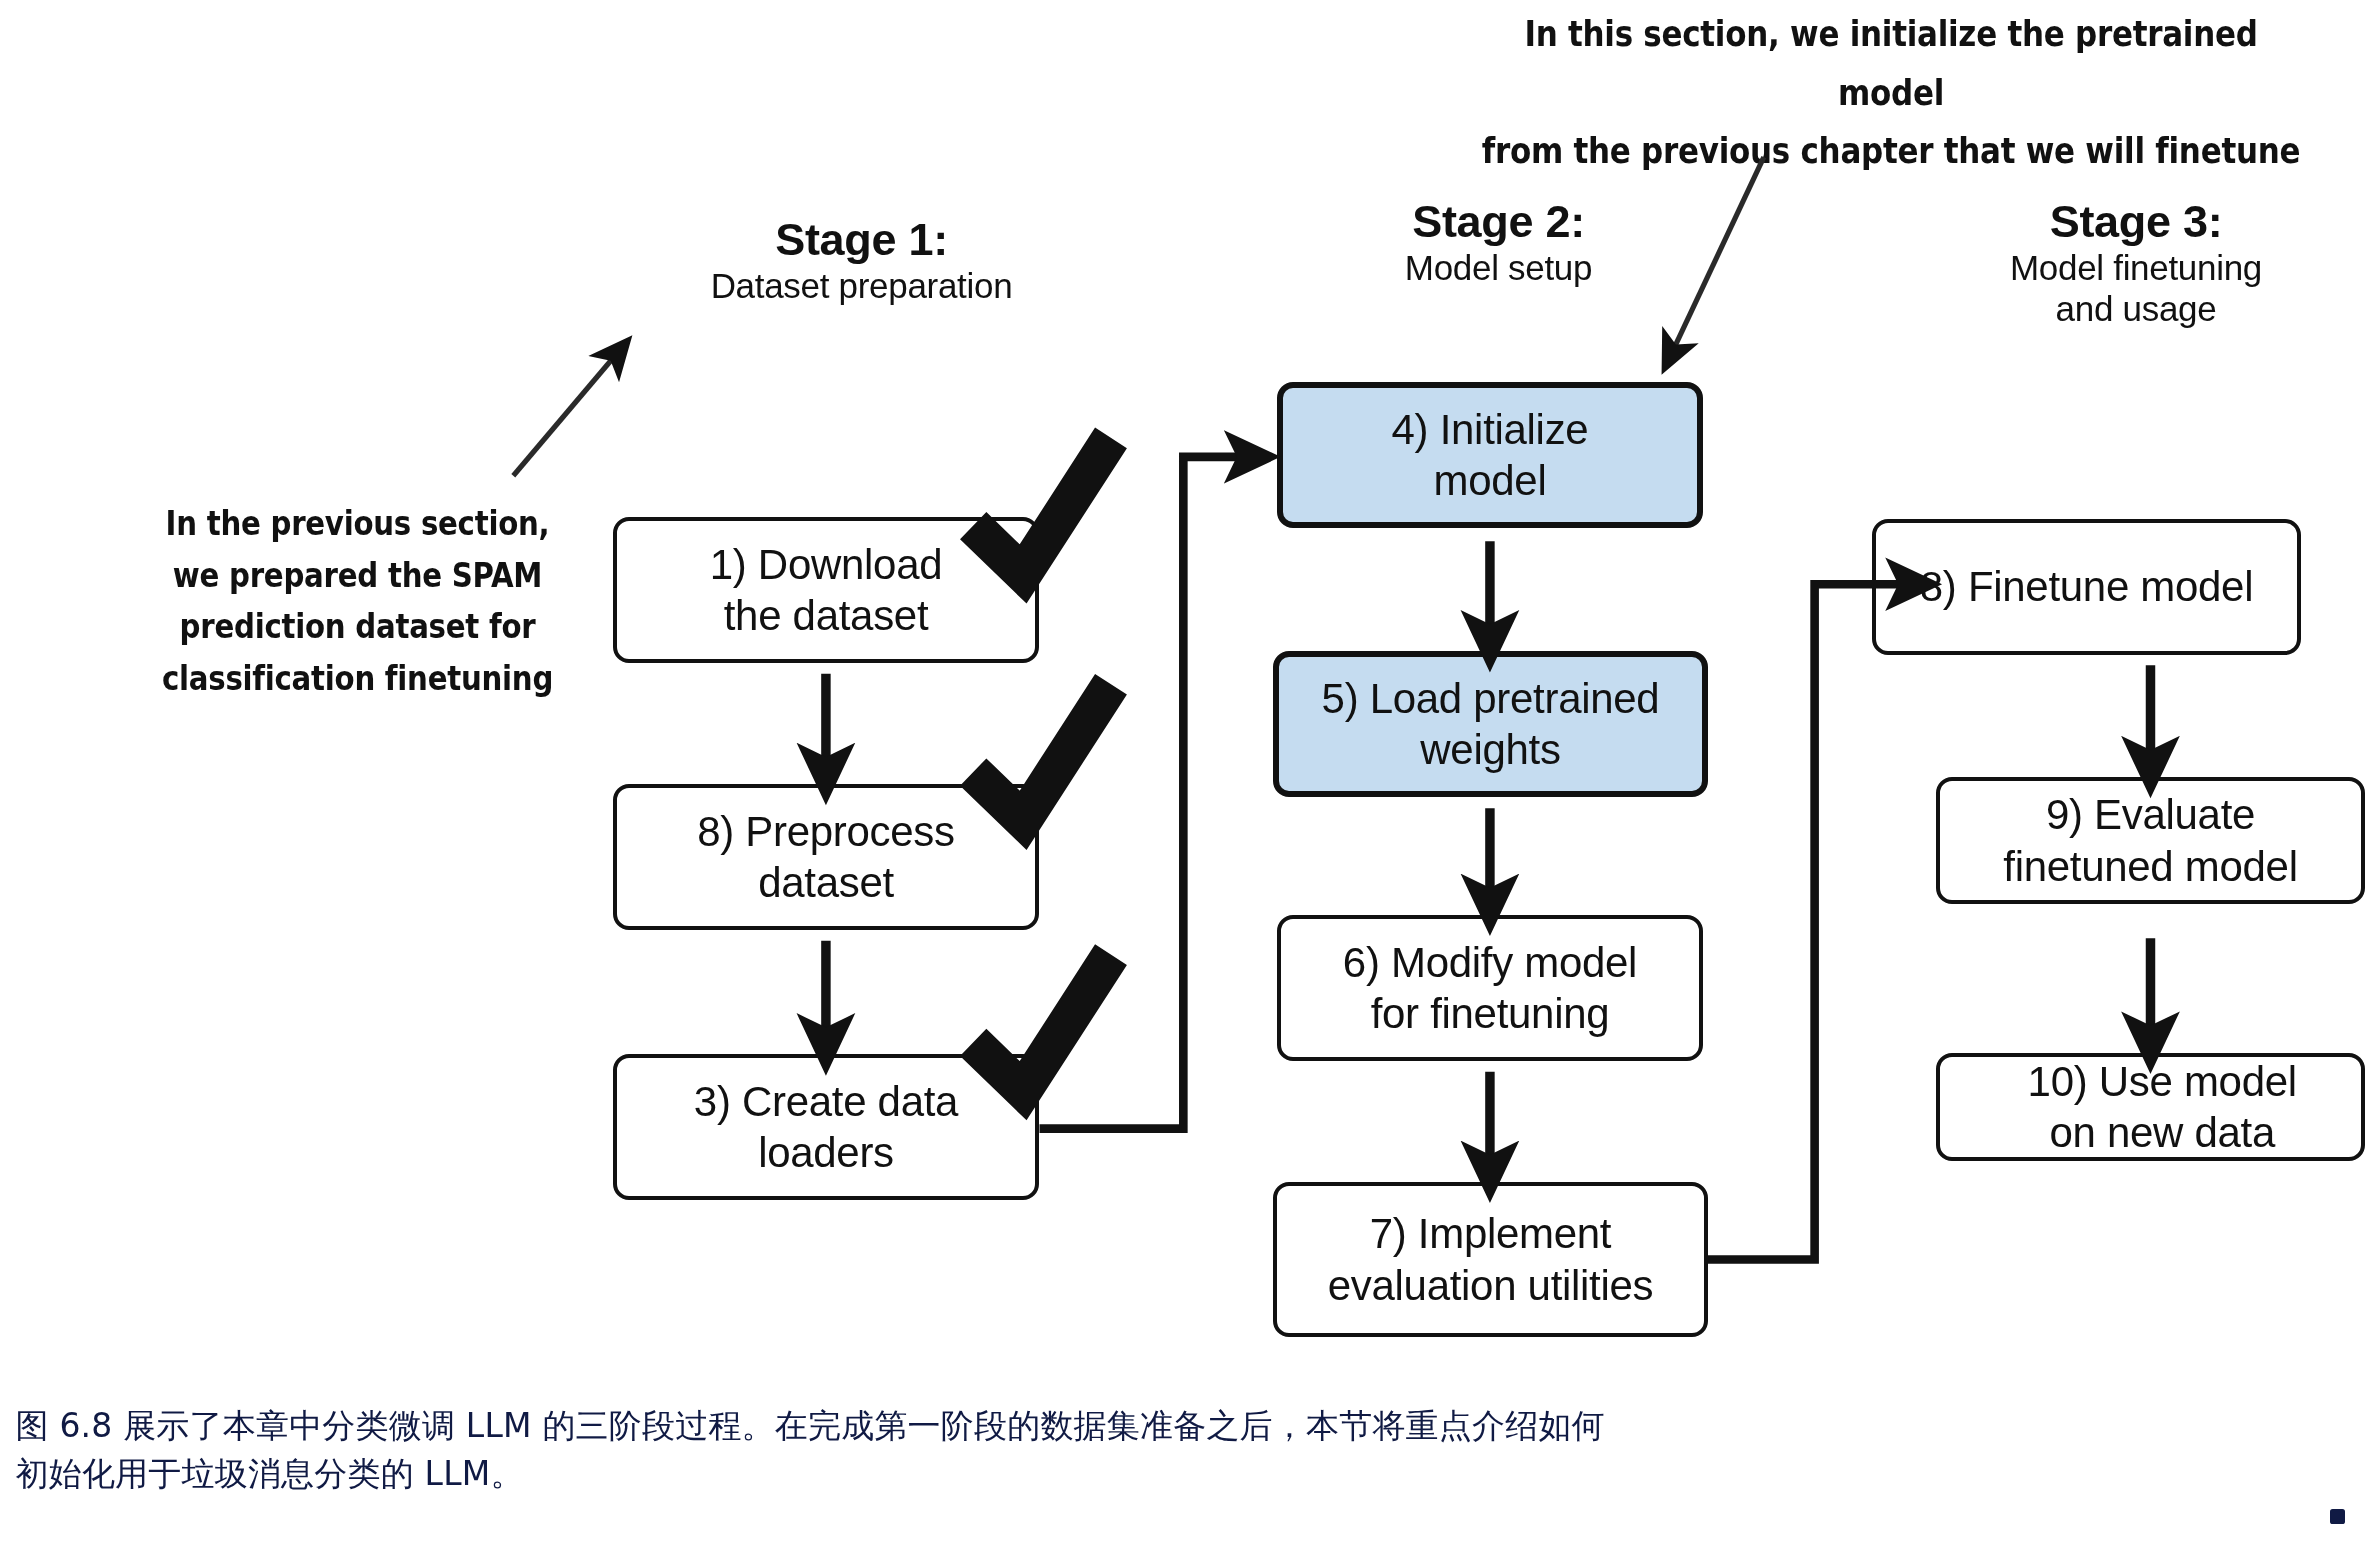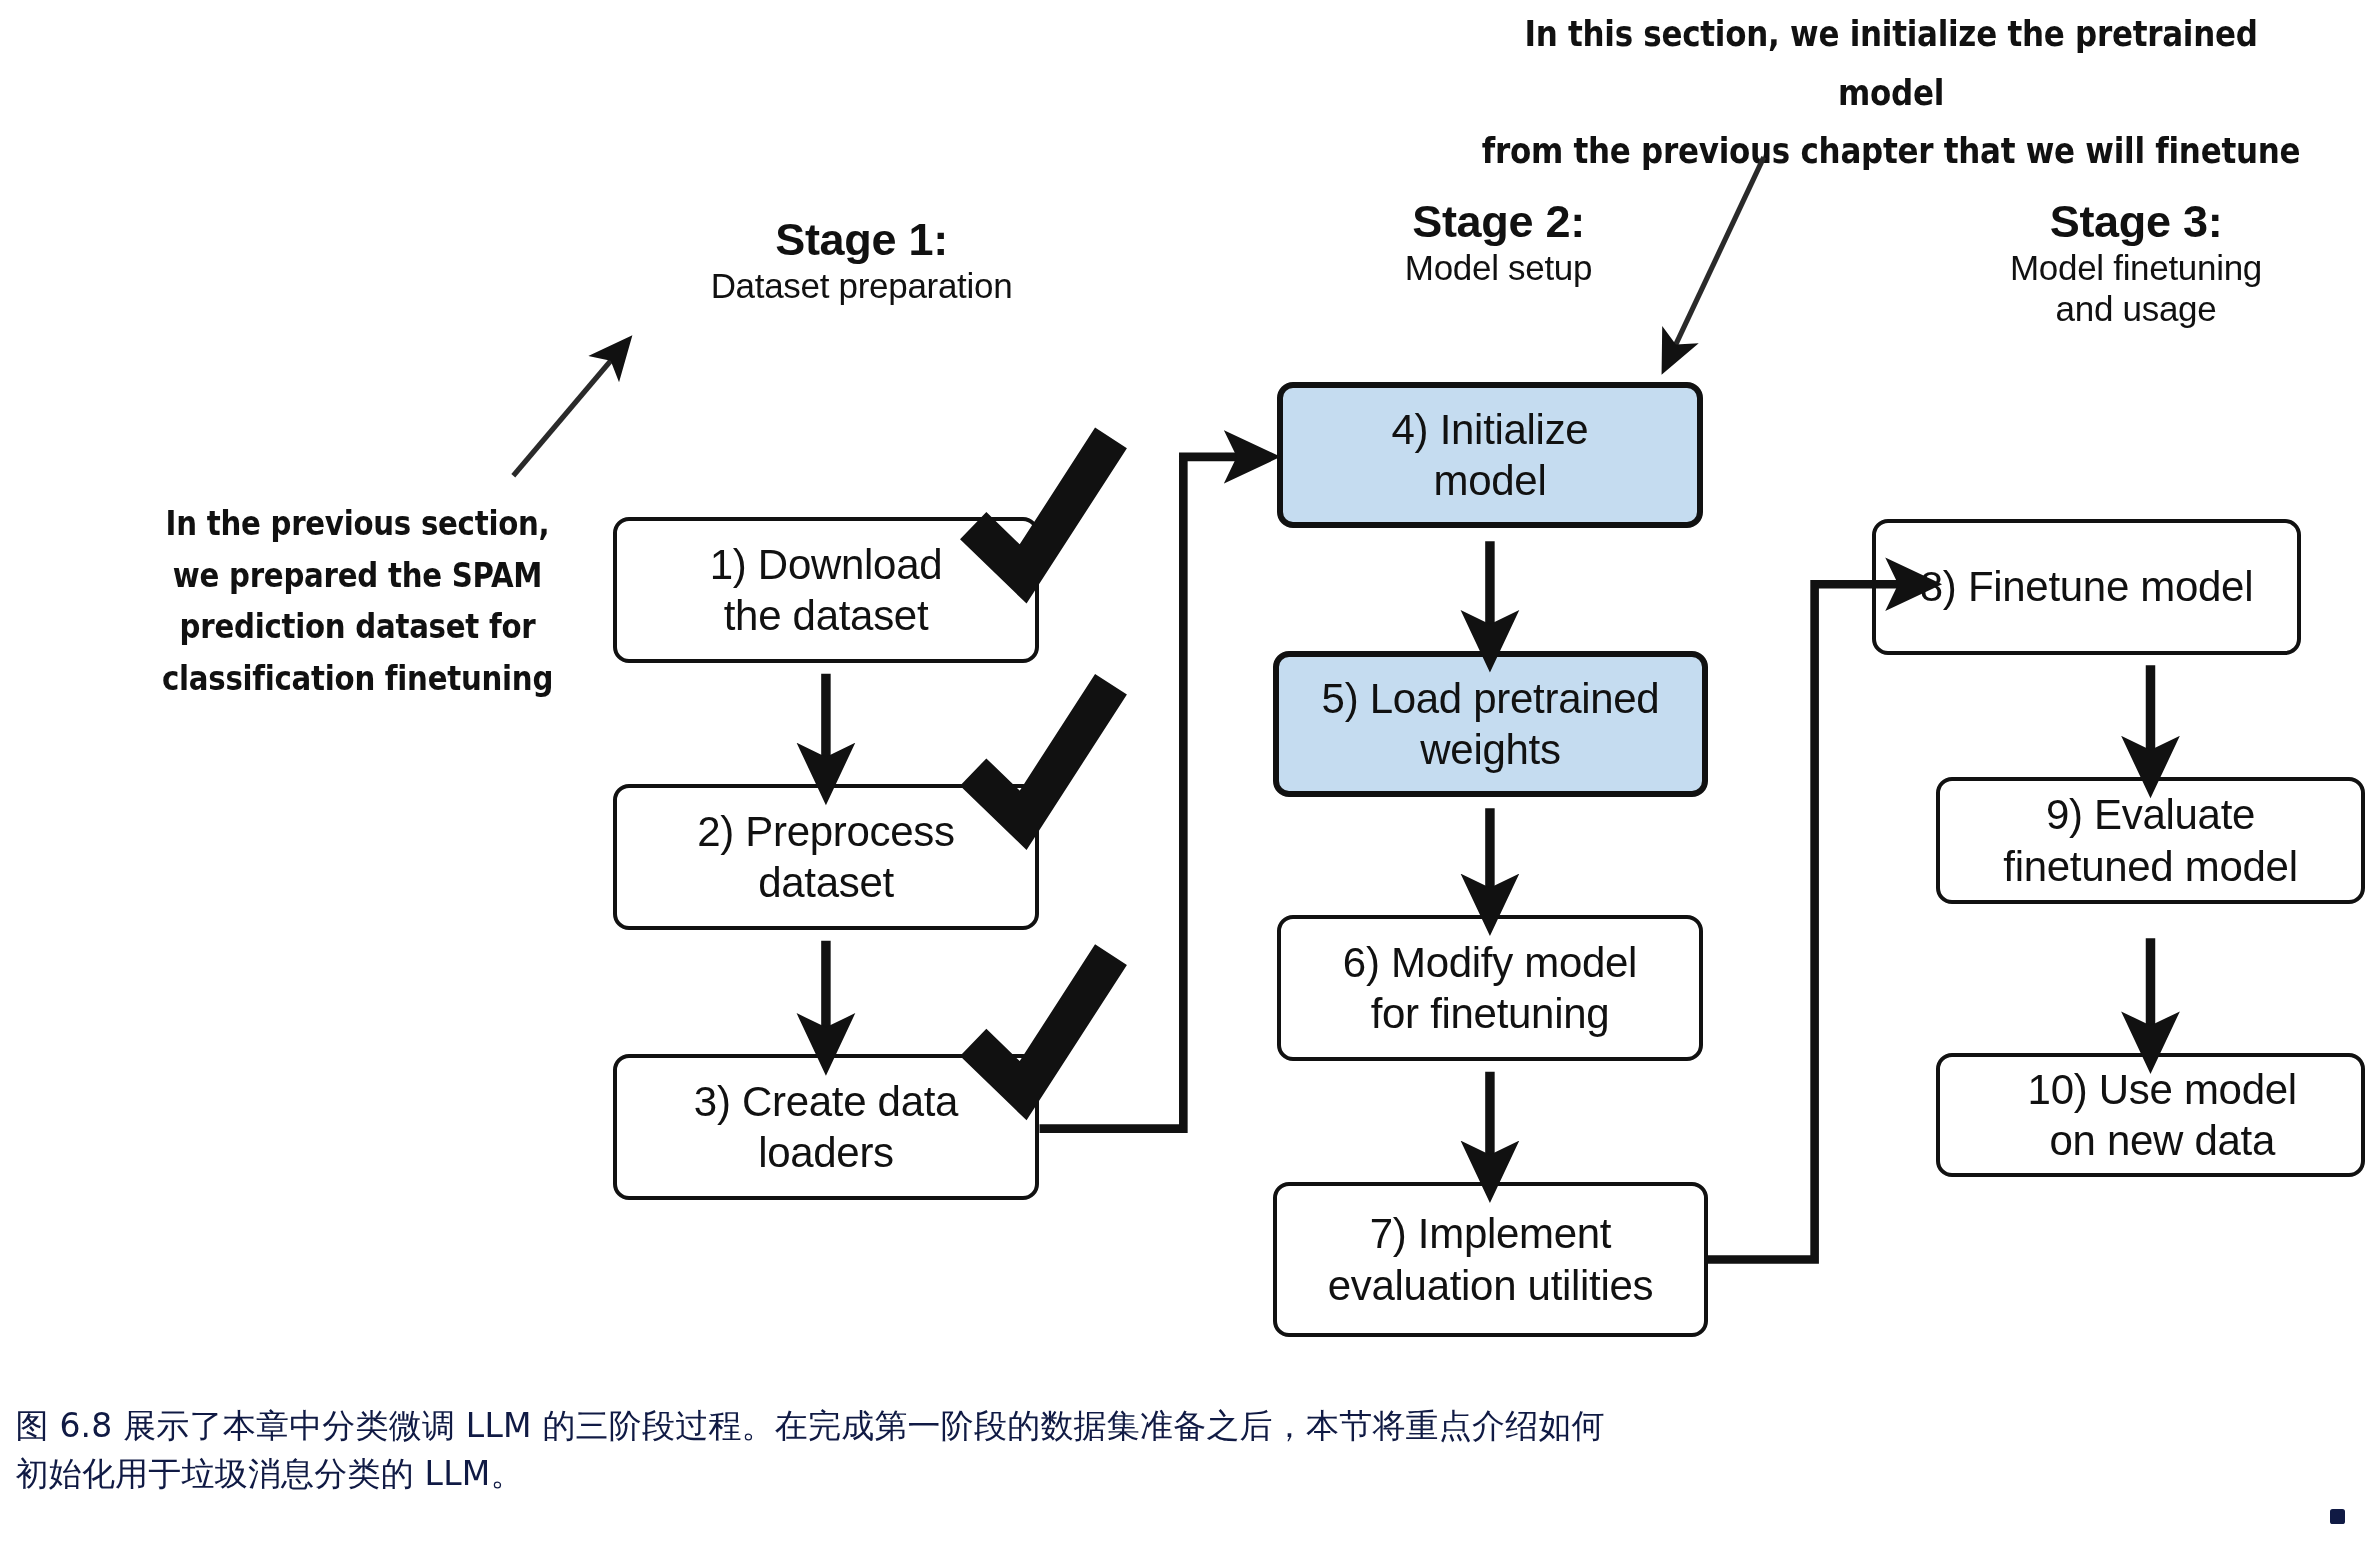--- a/index.html
+++ b/index.html
@@ -129,21 +129,21 @@
 
   <div class="annot" style="left:1413px; top:5.2px; width:956px; white-space:pre-line; font-size:36px; line-height:1.62;">In this section, we initialize the pretrained model
 from the previous chapter that we will finetune</div>
 
   <div class="node" style="left:613px; top:517px; width:426px; height:146px;">
     <span class="nlabel">1) Download
 the dataset</span>
   </div>
 
   <div class="node" style="left:613px; top:784px; width:426px; height:146px;">
-    <span class="nlabel">2) Preprocess
+    <span class="nlabel">8) Preprocess
 dataset</span>
   </div>
 
   <div class="node" style="left:613px; top:1054px; width:426px; height:146px;">
     <span class="nlabel">3) Create data
 loaders</span>
   </div>
 
   <div class="node blue" style="left:1277px; top:382px; width:426px; height:146px;">
     <span class="nlabel">4) Initialize
@@ -167,21 +167,21 @@
 
   <div class="node" style="left:1872px; top:519px; width:429px; height:136px;">
     <span class="nlabel">8) Finetune model</span>
   </div>
 
   <div class="node" style="left:1936px; top:777px; width:429px; height:127px;">
     <span class="nlabel">9) Evaluate
 finetuned model</span>
   </div>
 
-  <div class="node" style="left:1936px; top:1053px; width:429px; height:124px;padding-left:32px;">
+  <div class="node" style="left:1936px; top:1053px; width:429px; height:108px;padding-left:32px;">
     <span class="nlabel">10) Use model
 on new data</span>
   </div>
 
   <svg class="overlay" viewBox="0 0 2760 1800">
     <defs>
       <marker id="ah" markerWidth="7" markerHeight="7" refX="3.1" refY="3.5" orient="auto" markerUnits="strokeWidth">
         <path d="M0,0.4 L6.6,3.5 L0,6.6 L1.5,3.5 Z" fill="#111"></path>
       </marker>
       <marker id="ah-thin" markerWidth="9" markerHeight="9" refX="4.4" refY="4.5" orient="auto" markerUnits="strokeWidth">

